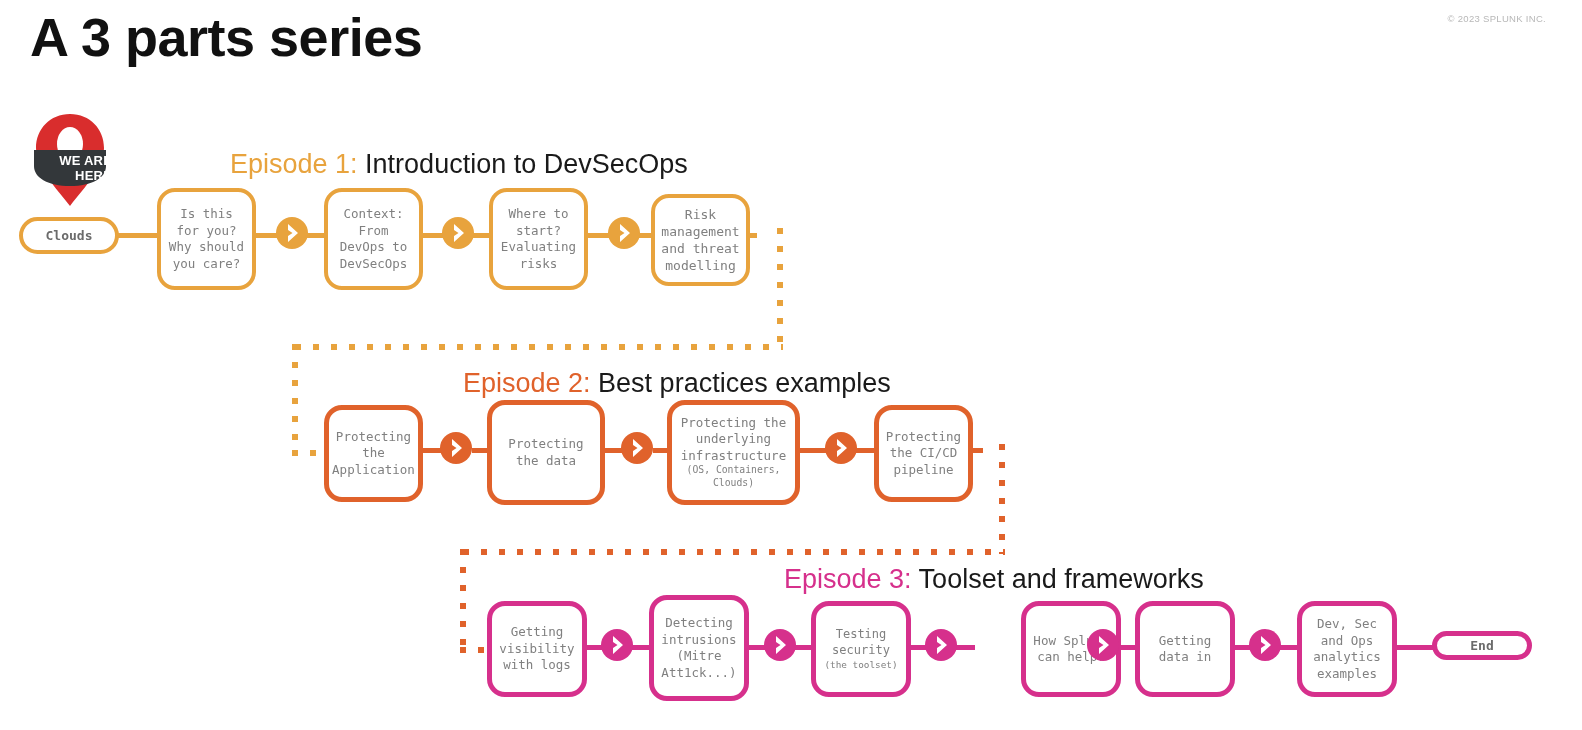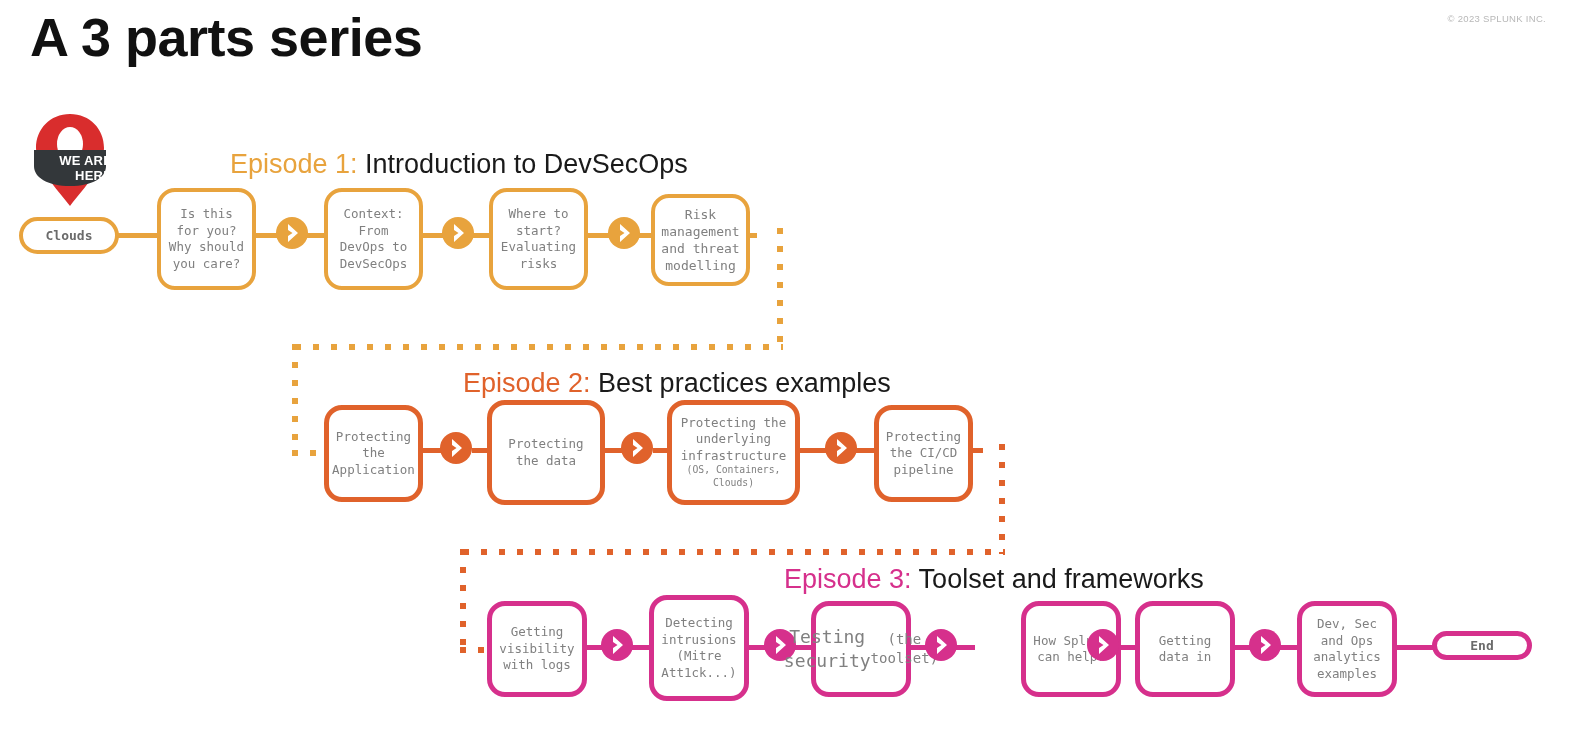--- a/index.html
+++ b/index.html
@@ -303,21 +303,21 @@
   <div class="node" style="left:649px; top:595px; width:100px; height:106px; border-width:5px; border-color:#D6308C; font-size:12.5px;">
     <span>Detecting<br>intrusions<br>(Mitre<br>Att1ck...)</span>
   </div>
   <div class="arrow-node" style="left:763px; top:628px;">
     <svg viewBox="0 0 34 34">
         <circle cx="17" cy="17" r="16" fill="#D6308C"></circle>
         <path d="M13 8 L23 17 L13 26 L13 20 L17.5 17 L13 14 Z" fill="#ffffff"></path>
       </svg>
   </div>
 
-  <div class="node" style="left:811px; top:601px; width:100px; height:96px; border-width:5px; border-color:#D6308C; font-size:18px; ">
+  <div class="node" style="left:811px; top:601px; width:100px; height:96px; border-width:5px; border-color:#D6308C; font-size:12px; flex-direction:column;">
     <span>Testing<br>security</span>
     <span class="sub">(the toolset)</span>
   </div>
   <div class="arrow-node" style="left:924px; top:628px;">
     <svg viewBox="0 0 34 34">
         <circle cx="17" cy="17" r="16" fill="#D6308C"></circle>
         <path d="M13 8 L23 17 L13 26 L13 20 L17.5 17 L13 14 Z" fill="#ffffff"></path>
       </svg>
   </div>
 

